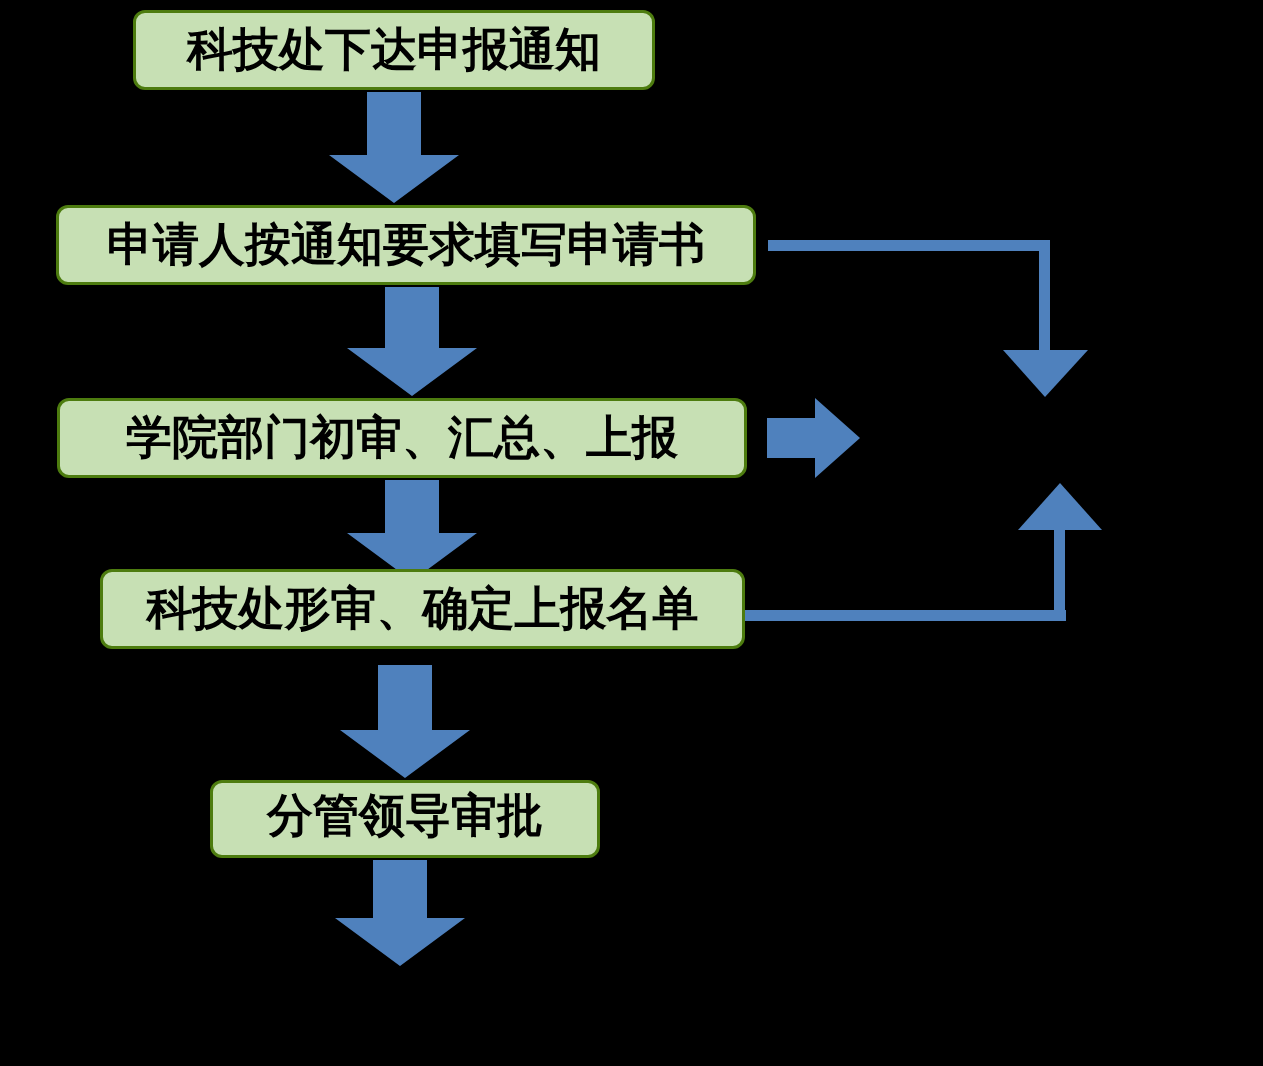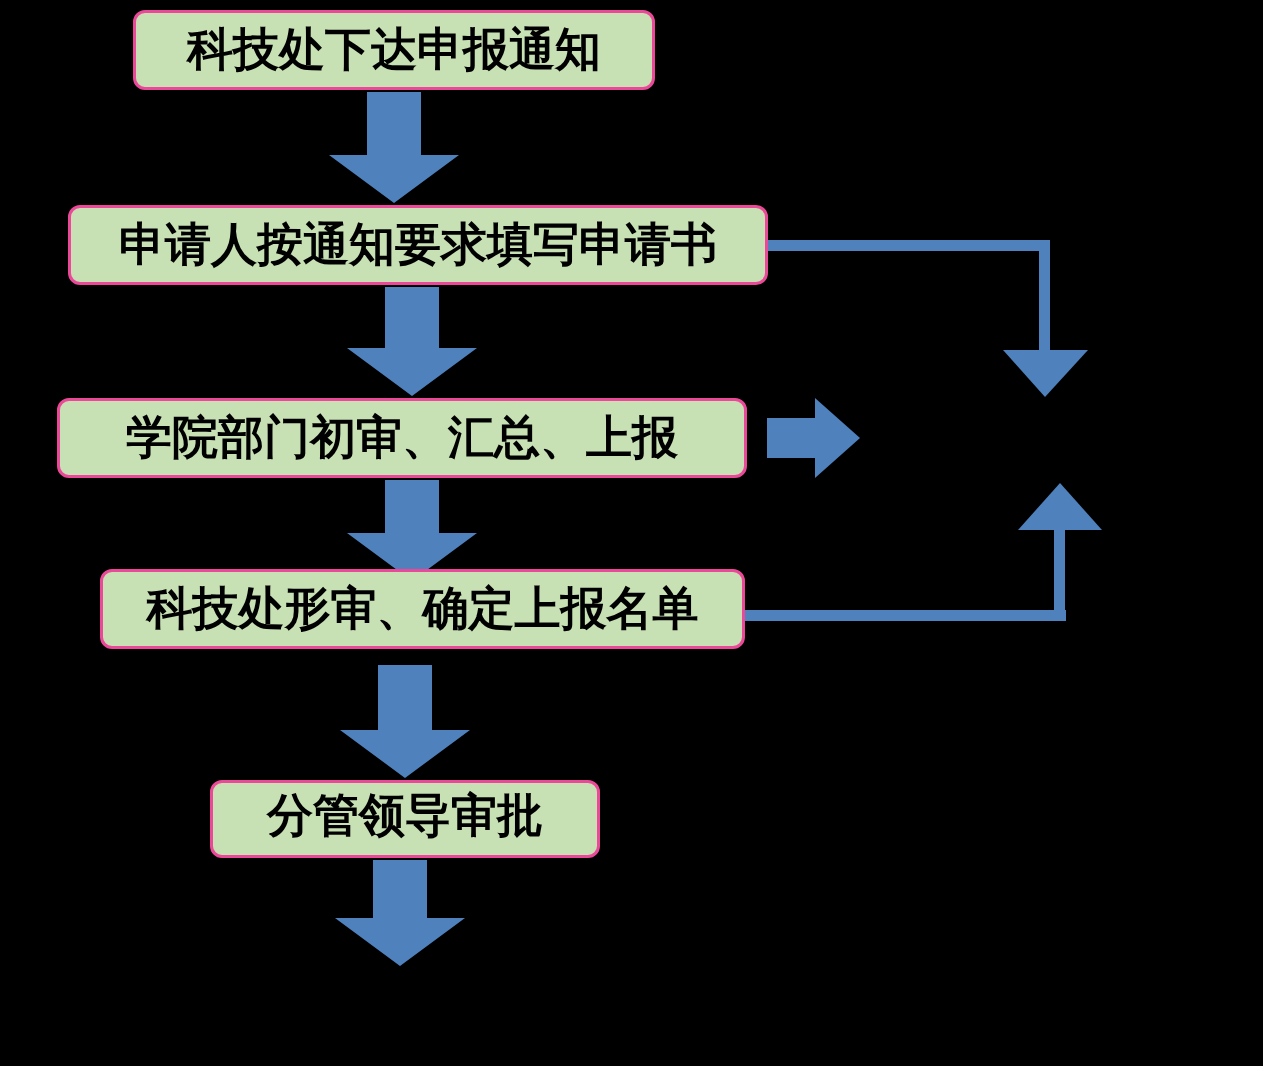--- a/index.html
+++ b/index.html
@@ -17,21 +17,21 @@
   }
   .connector-layer {
     position: absolute;
     left: 0;
     top: 0;
     pointer-events: none;
   }
   .node {
     position: absolute;
     background: #c7e0b4;
-    border: 3px solid #ec4899;
+    border: 3px solid #4d7c0f;
     border-radius: 12px;
     box-sizing: border-box;
     display: flex;
     align-items: center;
     justify-content: center;
     color: #000000;
     font-weight: bold;
     font-size: 46px;
     line-height: 1;
     white-space: nowrap;
@@ -82,21 +82,21 @@
       <rect x="745" y="610" width="321" height="11"></rect>
       <rect x="1054" y="528" width="11" height="93"></rect>
       <polygon points="1018,530 1102,530 1060,483"></polygon>
     </g>
   </svg>
 
   <div class="node" style="left:133px; top:10px; width:522px; height:80px;">
     <span>科技处下达申报通知</span>
   </div>
 
-  <div class="node" style="left:68px; top:205px; width:700px; height:80px;">
+  <div class="node" style="left:56px; top:205px; width:700px; height:80px;">
     <span>申请人按通知要求填写申请书</span>
   </div>
 
   <div class="node" style="left:57px; top:398px; width:690px; height:80px;align-items:center;">
     <span>学院部门初审、汇总、上报</span>
   </div>
 
   <div class="node" style="left:100px; top:569px; width:645px; height:80px;">
     <span>科技处形审、确定上报名单</span>
   </div>

